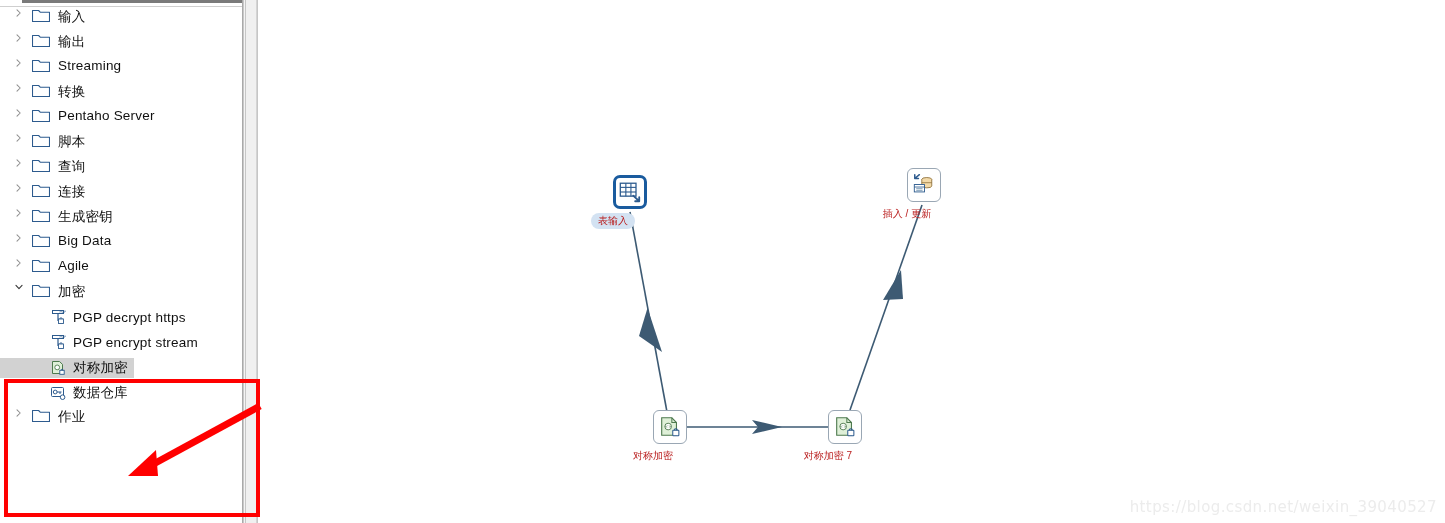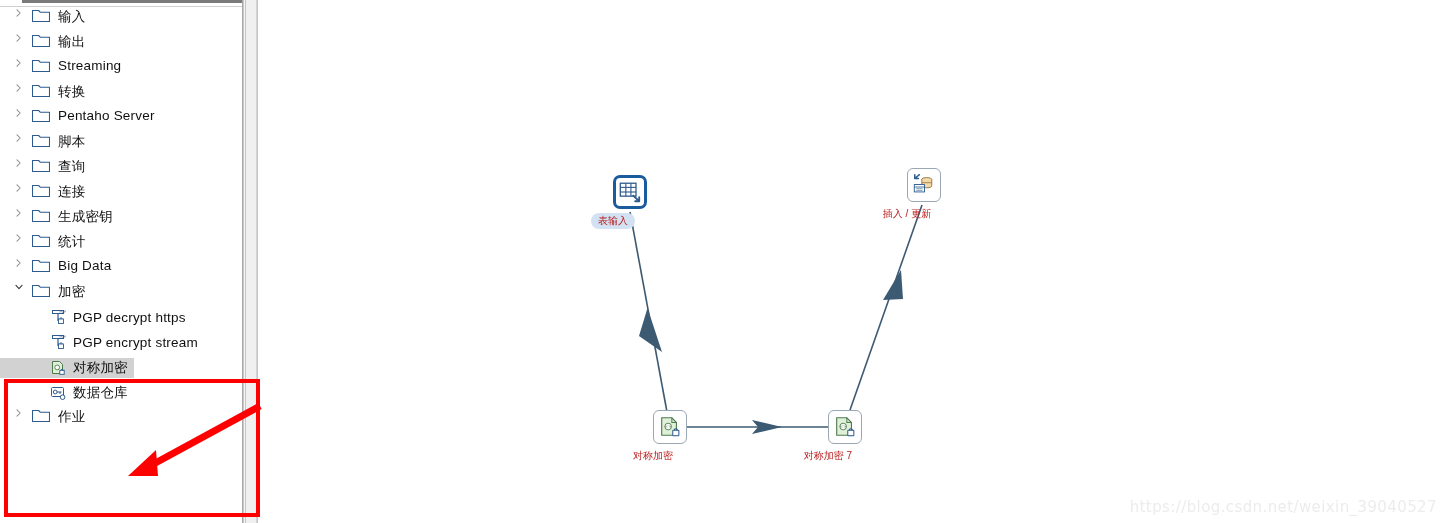--- a/index.html
+++ b/index.html
@@ -298,32 +298,32 @@
       </div>
       <div class="tree-row">
         <span class="twisty">
           <svg viewBox="0 0 10 10" width="8" height="10">
             <path d="M2.5 1 L6.5 5 L2.5 9" fill="none" stroke="#8e8e8e" stroke-width="1.3" stroke-linecap="round" stroke-linejoin="round"></path>
           </svg>
         </span>
         <span class="folder-ico"><svg viewBox="0 0 18 14" width="18" height="14">
       <path d="M0.5 2.5 L0.5 13.5 L17.5 13.5 L17.5 4.2 L8.2 4.2 L6.6 2.5 Z" fill="#ffffff" stroke="#2d5b8e" stroke-width="1.1" stroke-linejoin="round"></path>
     </svg></span>
-        <span class="node-label">统计</span>
-      </div>
-      <div class="tree-row">
-        <span class="twisty">
-          <svg viewBox="0 0 10 10" width="8" height="10">
-            <path d="M2.5 1 L6.5 5 L2.5 9" fill="none" stroke="#8e8e8e" stroke-width="1.3" stroke-linecap="round" stroke-linejoin="round"></path>
-          </svg>
-        </span>
-        <span class="folder-ico"><svg viewBox="0 0 18 14" width="18" height="14">
-      <path d="M0.5 2.5 L0.5 13.5 L17.5 13.5 L17.5 4.2 L8.2 4.2 L6.6 2.5 Z" fill="#ffffff" stroke="#2d5b8e" stroke-width="1.1" stroke-linejoin="round"></path>
-    </svg></span>
         <span class="node-label">Big Data</span>
+      </div>
+      <div class="tree-row">
+        <span class="twisty">
+          <svg viewBox="0 0 10 10" width="8" height="10">
+            <path d="M2.5 1 L6.5 5 L2.5 9" fill="none" stroke="#8e8e8e" stroke-width="1.3" stroke-linecap="round" stroke-linejoin="round"></path>
+          </svg>
+        </span>
+        <span class="folder-ico"><svg viewBox="0 0 18 14" width="18" height="14">
+      <path d="M0.5 2.5 L0.5 13.5 L17.5 13.5 L17.5 4.2 L8.2 4.2 L6.6 2.5 Z" fill="#ffffff" stroke="#2d5b8e" stroke-width="1.1" stroke-linejoin="round"></path>
+    </svg></span>
+        <span class="node-label">Agile</span>
       </div>
       <div class="tree-row">
         <span class="twisty">
           <svg viewBox="0 0 10 10" width="10" height="8">
             <path d="M1.2 3 L5 7 L8.8 3" fill="none" stroke="#3a3a3a" stroke-width="1.4" stroke-linecap="round" stroke-linejoin="round"></path>
           </svg>
         </span>
         <span class="folder-ico"><svg viewBox="0 0 18 14" width="18" height="14">
       <path d="M0.5 2.5 L0.5 13.5 L17.5 13.5 L17.5 4.2 L8.2 4.2 L6.6 2.5 Z" fill="#ffffff" stroke="#2d5b8e" stroke-width="1.1" stroke-linejoin="round"></path>
     </svg></span>

